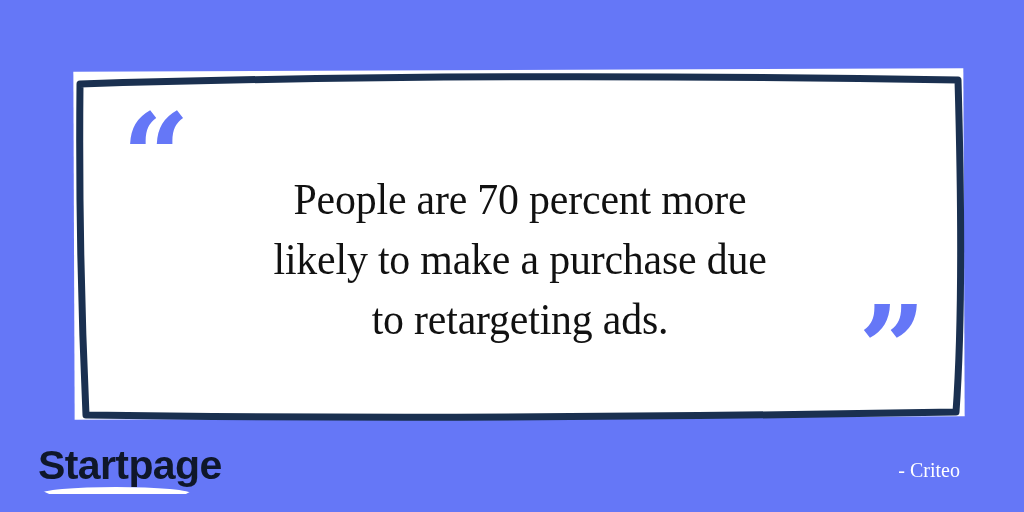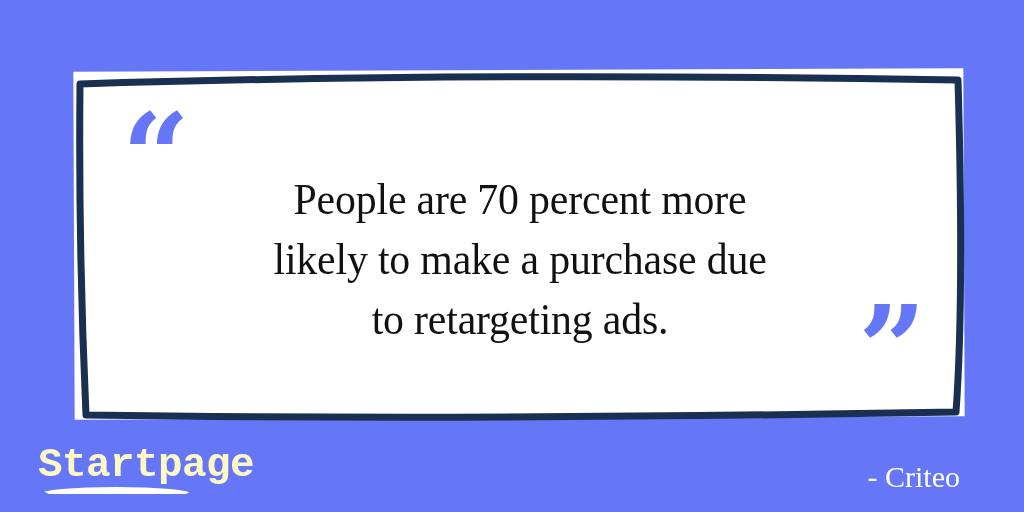--- a/index.html
+++ b/index.html
@@ -70,42 +70,42 @@
     letter-spacing:-0.2px;
     transform:scaleX(0.93);
     transform-origin:center top;
     white-space:pre-line;
   }
 
   
   #brand-logo {
     position:absolute;
     left:38px; bottom:26px;
-    color:#fef9c3;
-    font-family:Liberation Mono, monospace;
+    color:#0f172a;
+    font-family:Liberation Sans, sans-serif;
     font-size:41px;
     font-weight:700;
     letter-spacing:-0.6px;
     line-height:1;
   }
   .logo-underline {
     position:absolute;
     left:40px; bottom:18px;
     width:152px; height:7px;
     background:#ffffff;
     border-radius:50%/100% 100% 0 0;
     clip-path:polygon(0% 38%, 12% 0%, 88% 0%, 100% 55%, 96% 100%, 6% 100%);
   }
 
   #attribution {
     position:absolute;
-    right:64px; bottom:20px;
+    right:64px; bottom:32px;
     color:#ffffff;
     font-family:"Liberation Serif", serif;
-    font-size:30px;
+    font-size:20px;
     line-height:1;
   }
 </style>
 </head>
 <body>
 
 <div id="quote-card">
 
   <div class="card-paper"></div>
 

